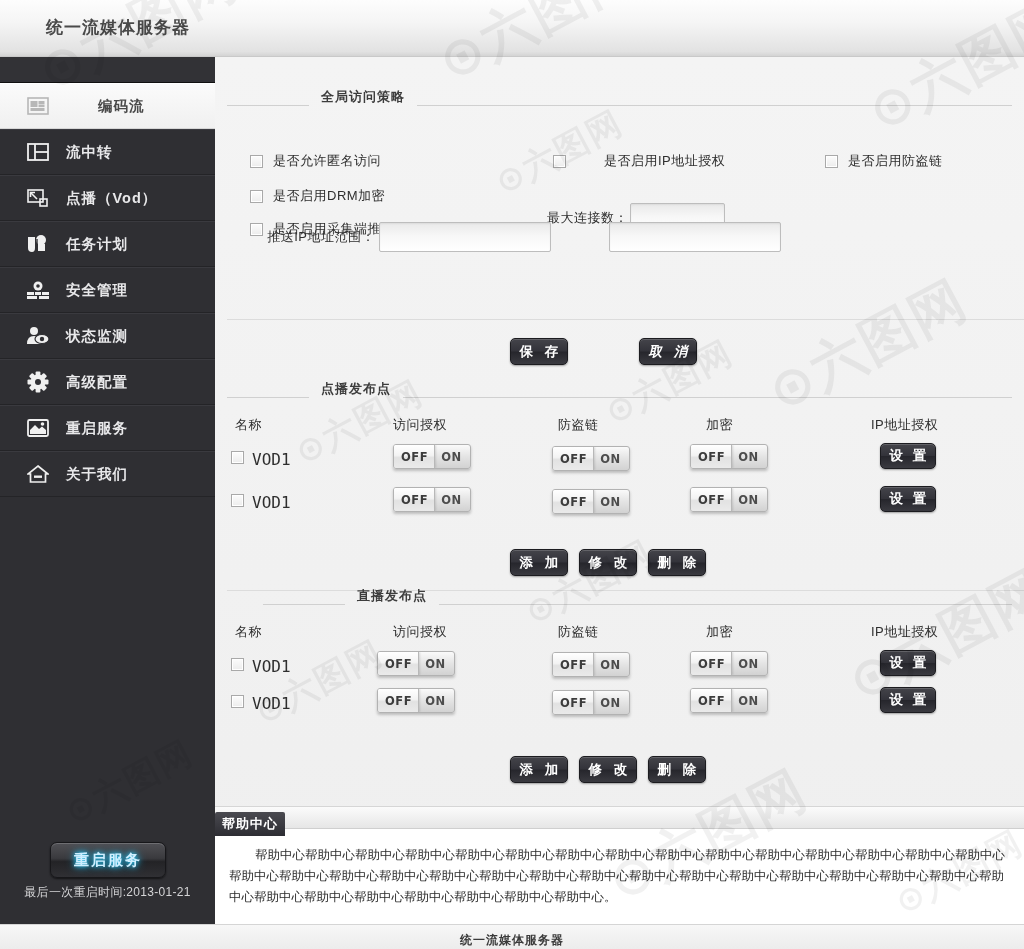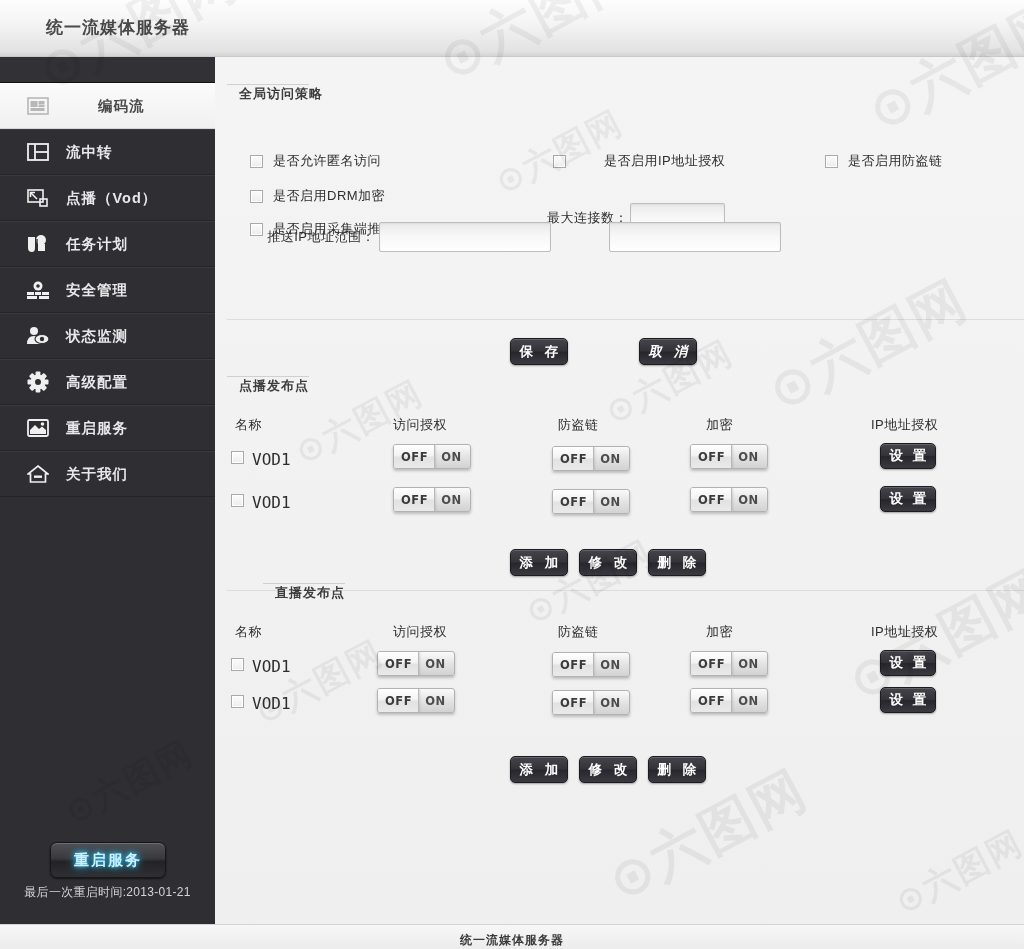--- a/index.html
+++ b/index.html
@@ -121,21 +121,21 @@
     width: 809px; height: 867px;
     background: linear-gradient(to bottom, #f4f4f4 0%, #efefef 100%);
     z-index: 10;
   }
 
   
   .group-head {
     position: relative;
     height: 22px;
     margin: 0 12px 0 12px;
-    display: flex; align-items: flex-start; flex-direction: column;
+    display: flex; align-items: flex-end;
   }
   .group-head .rule-l { width: 82px; height: 1px; background: #d0d0d0; }
   .group-head .gtitle {
     padding: 0 12px;
     font-size: 13px; font-weight: bold; color: #3d3d3d;
     letter-spacing: 1px; white-space: nowrap;
   }
   .group-head .rule-r { flex: 1; height: 1px; background: #d0d0d0; }
 
   .hr { height: 1px; background: #dcdcdc; margin: 0 12px; }
@@ -598,18 +598,23 @@
     </div>
 
     <div style="position:absolute; top:699px; left:0; width:809px;">
       <div class="dbtn mid" style="position:absolute; left:295px;">添 加</div>
       <div class="dbtn mid" style="position:absolute; left:364px;">修 改</div>
       <div class="dbtn mid" style="position:absolute; left:433px;">删 除</div>
     </div>
 
   </div>
 
+  <div id="help">
+    <div class="tabstrip"></div>
+    <div class="tab">帮助中心</div>
+    <div class="body">帮助中心帮助中心帮助中心帮助中心帮助中心帮助中心帮助中心帮助中心帮助中心帮助中心帮助中心帮助中心帮助中心帮助中心帮助中心帮助中心帮助中心帮助中心帮助中心帮助中心帮助中心帮助中心帮助中心帮助中心帮助中心帮助中心帮助中心帮助中心帮助中心帮助中心帮助中心帮助中心帮助中心帮助中心帮助中心帮助中心帮助中心帮助中心。</div>
+  </div>
 
   <div id="footer">
     <span>统一流媒体服务器</span>
   </div>
 
 </div>
 
 </body></html>

